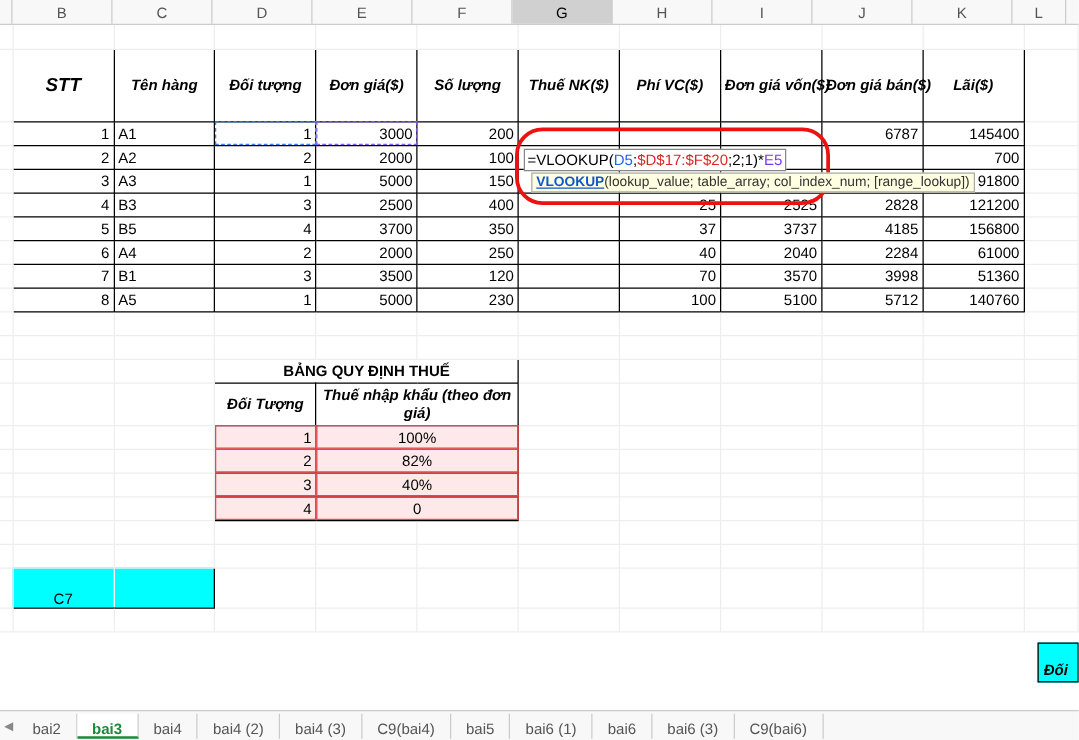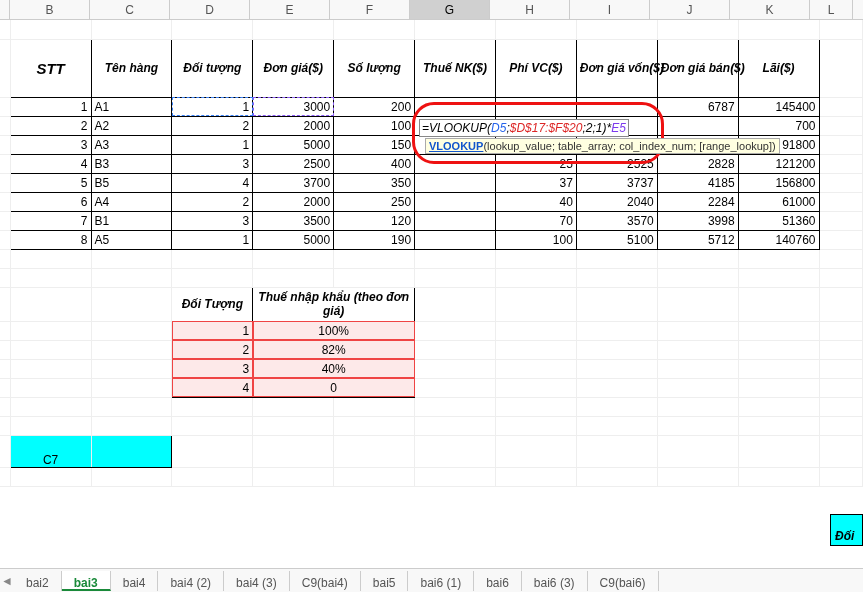--- a/index.html
+++ b/index.html
@@ -84,21 +84,20 @@
   }
   .formula-overlay {
     position: absolute;
     background: #fff;
     border: 1px solid #888;
     font-family: Arial, sans-serif;
     font-size: 12px;
     padding: 1px 2px;
     white-space: nowrap;
     z-index: 10;
-    font-style: italic;
   }
   .tip {
     position: absolute;
     background: #ffffe1;
     border: 1px solid #aaa;
     font-size: 11px;
     padding: 1px 3px;
     white-space: nowrap;
     z-index: 9;
     color: #333;
@@ -286,21 +285,21 @@
           <td class="b-all num">3998</td>
           <td class="b-all num">51360</td>
           <td></td>
         </tr>
         <tr>
           <td></td>
           <td class="b-all num">8</td>
           <td class="b-all">A5</td>
           <td class="b-all num">1</td>
           <td class="b-all num">5000</td>
-          <td class="b-all num">190</td>
+          <td class="b-all num">230</td>
           <td class="b-all num"></td>
           <td class="b-all num">100</td>
           <td class="b-all num">5100</td>
           <td class="b-all num">5712</td>
           <td class="b-all num">140760</td>
           <td></td>
         </tr>
       </tbody>
 
 <tbody>
@@ -326,20 +325,32 @@
           <td></td>
           <td></td>
           <td></td>
           <td></td>
           <td></td>
           <td></td>
           <td></td>
           <td></td>
         </tr>
 
+<tr>
+          <td></td>
+          <td></td>
+          <td></td>
+<td colspan="3" class="b-all title">BẢNG QUY ĐỊNH THUẾ</td>
+<td></td>
+          <td></td>
+          <td></td>
+          <td></td>
+          <td></td>
+          <td></td>
+        </tr>
 
 <tr style="height:34px">
           <td></td>
           <td></td>
           <td></td>
 <td class="b-all hdr center" style="white-space:normal">Đối Tượng</td>
 <td colspan="2" class="b-all hdr center" style="white-space:normal">Thuế nhập khẩu (theo đơn giá)</td>
 <td></td>
           <td></td>
           <td></td>

